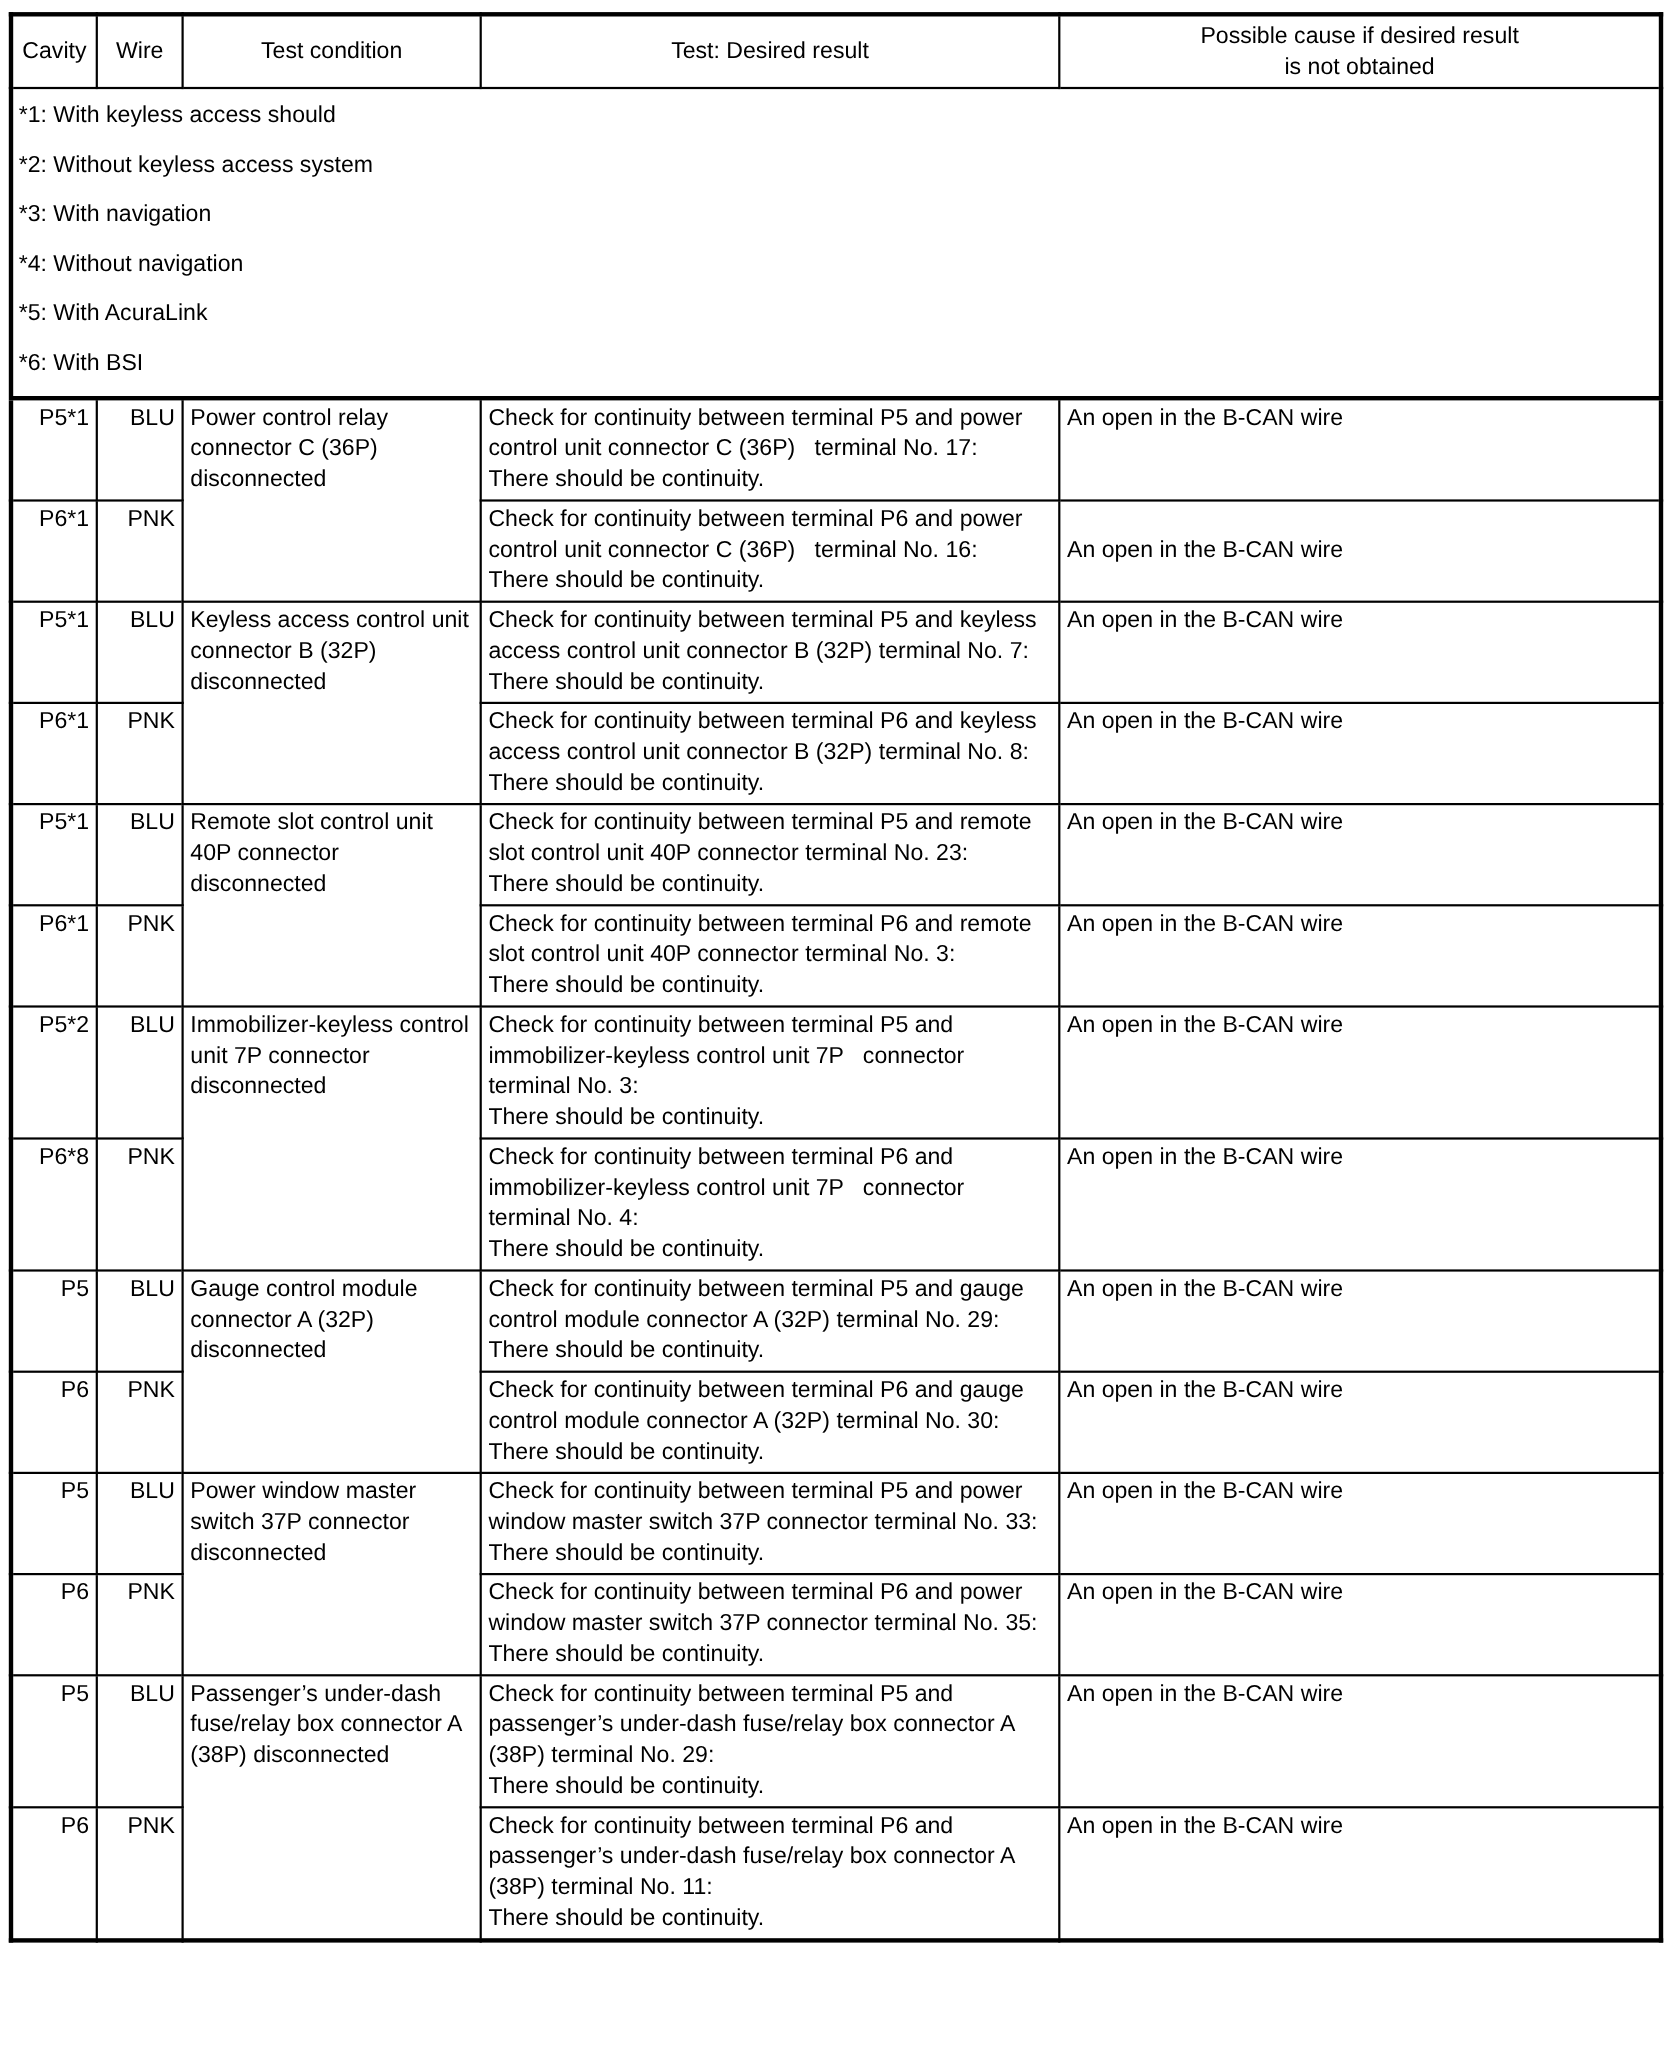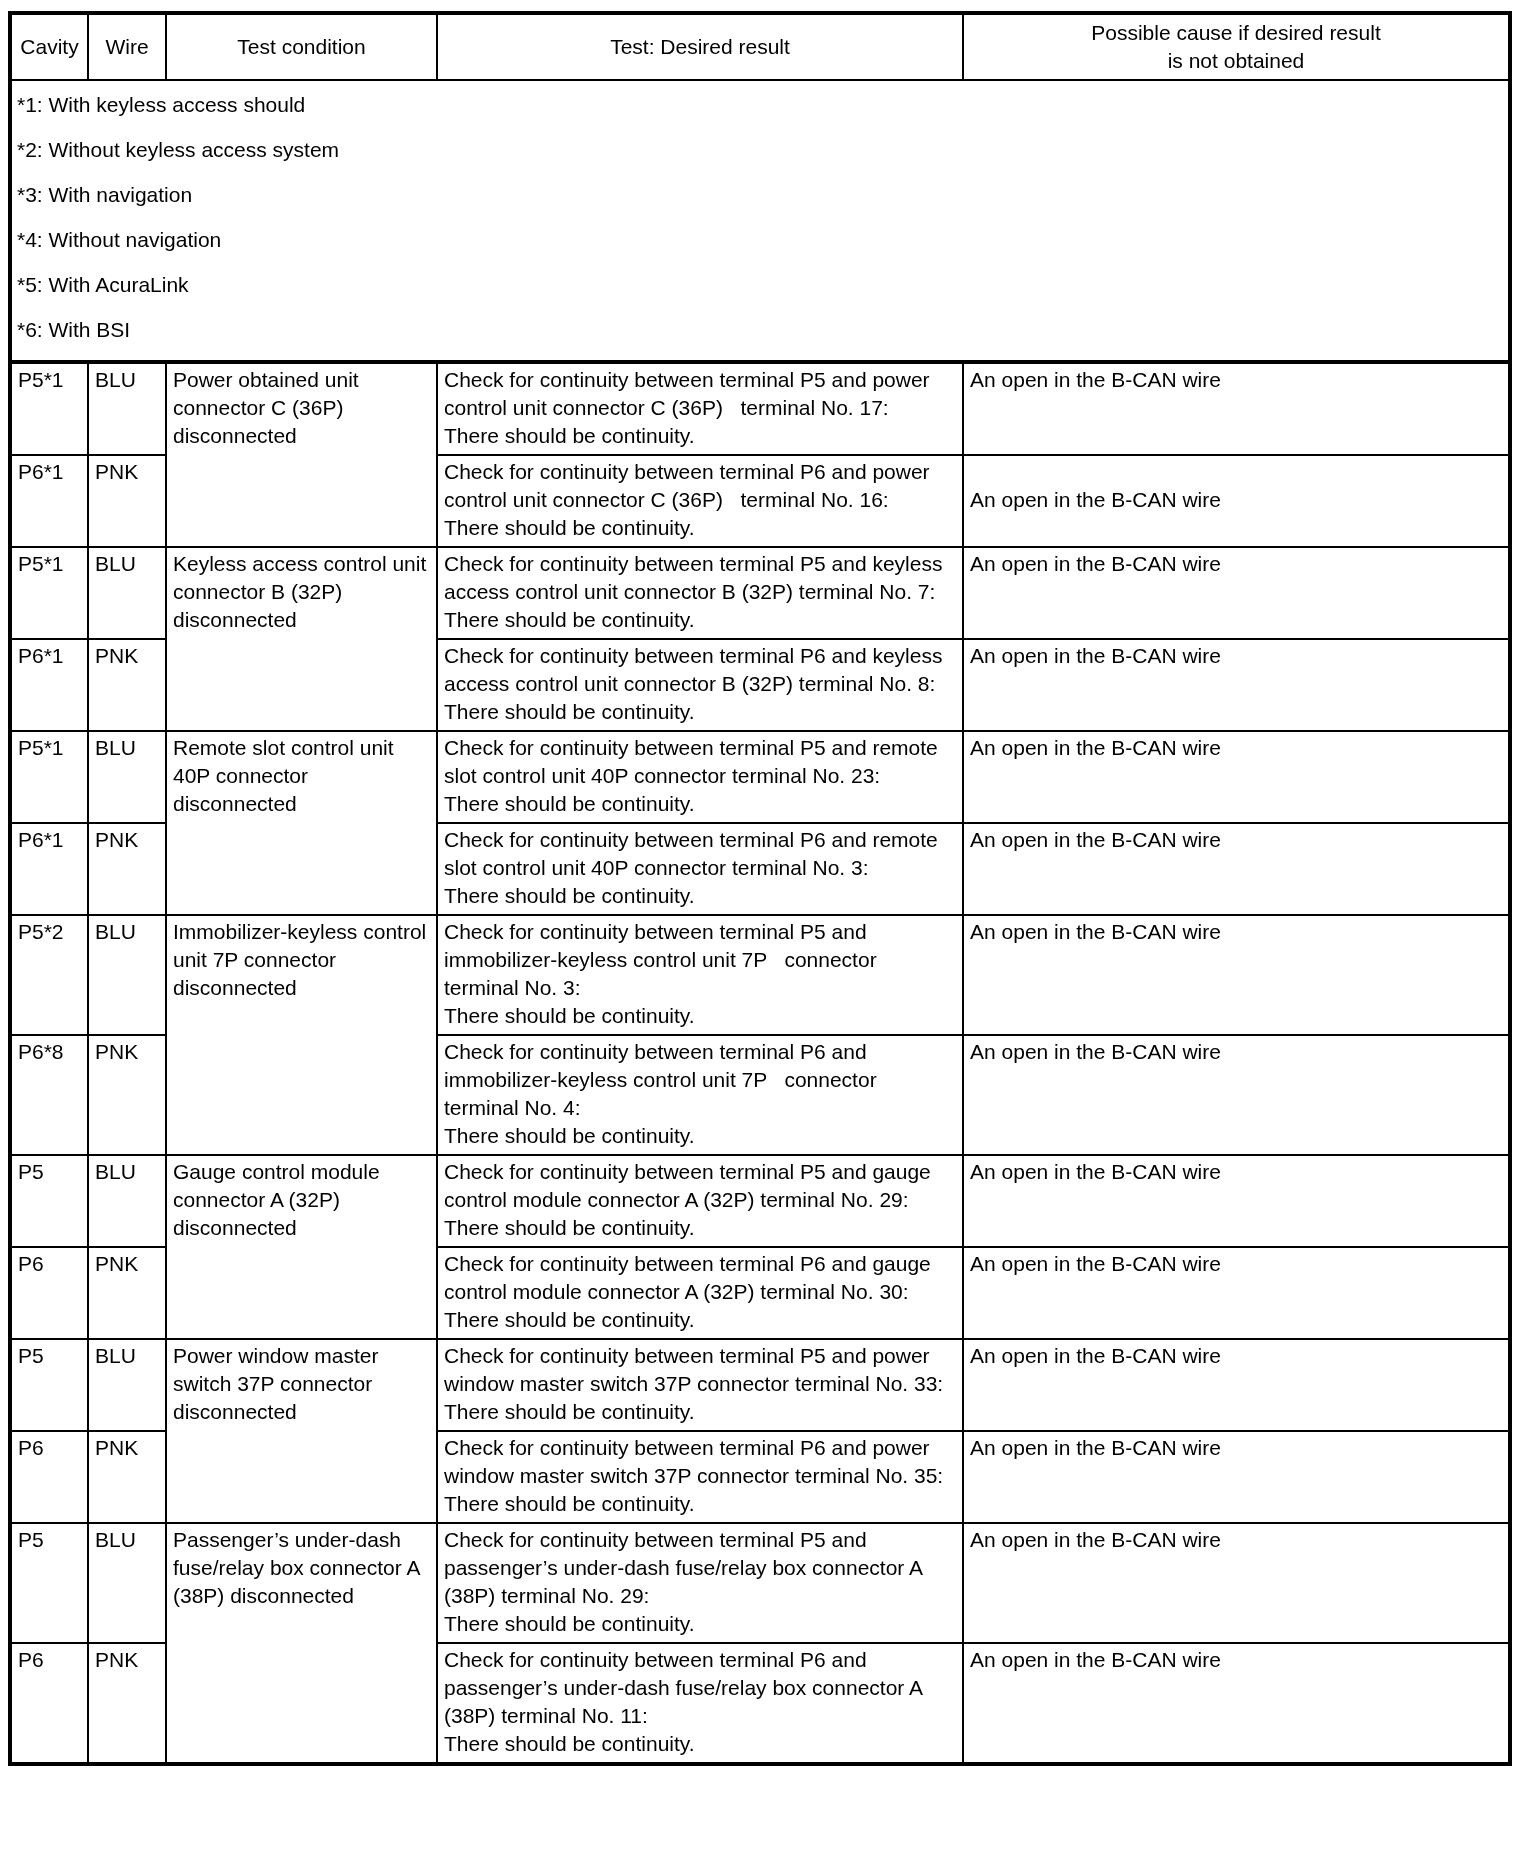--- a/index.html
+++ b/index.html
@@ -36,21 +36,21 @@
     text-align: center;
     vertical-align: middle;
     padding: 4px 4px;
   }
   th.hdr-cause { white-space: pre-line; margin-left: 19px; }
   col.w-cavity { width: 78px; }
   col.w-wire   { width: 78px; }
   col.w-cond   { width: 271px; }
   col.w-result { width: 526px; }
   col.w-cause  { width: 547px; }
-  td.c-cavity, td.c-wire { text-align: left; }
+  td.c-cavity, td.c-wire { text-align: right; }
   td.c-result .check { white-space: pre-wrap; }
   tr.notes-row td {
     border-bottom: 4px solid #000;
     padding: 10px 5px 16px 5px;
   }
   .notes-row p { margin: 0 0 17px 0; line-height: 28px; }
   .notes-row p:last-child { margin-bottom: 0; }
   td.vmid { vertical-align: middle; }
 </style>
 </head>
@@ -83,21 +83,21 @@
           <p>*3: With navigation</p>
           <p>*4: Without navigation</p>
           <p>*5: With AcuraLink</p>
           <p>*6: With BSI</p>
         </td>
       </tr>
 
       <tr>
         <td class="c-cavity">P5*1</td>
         <td class="c-wire">BLU</td>
-        <td class="c-cond" rowspan="2">Power obtained unit connector C (36P) disconnected</td>
+        <td class="c-cond" rowspan="2">Power control relay connector C (36P) disconnected</td>
         <td class="c-result">
           <div class="check">Check for continuity between terminal P5 and power control unit connector C (36P)   terminal No. 17:</div>
           <div class="expect">There should be continuity.</div>
         </td>
         <td class="c-cause">An open in the B-CAN wire</td>
       </tr>
       <tr>
         <td class="c-cavity">P6*1</td>
         <td class="c-wire">PNK</td>
         <td class="c-result">

